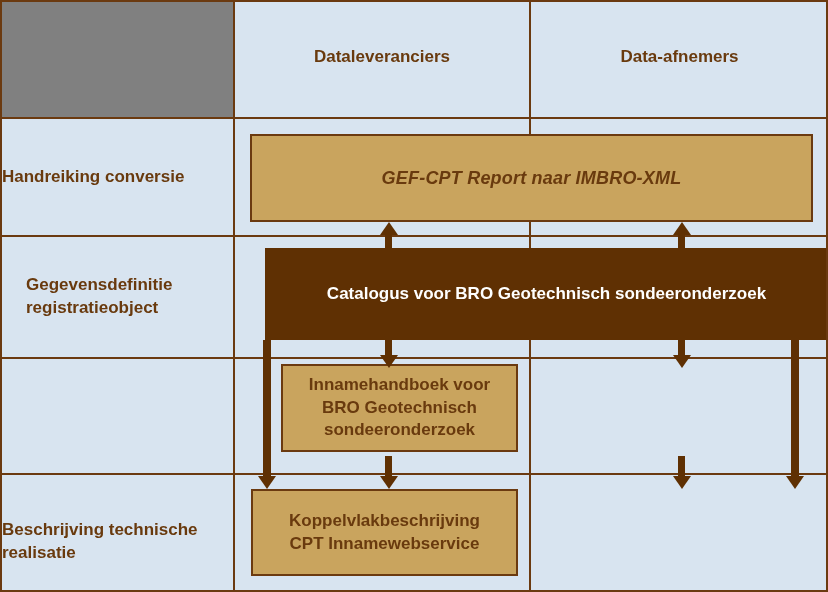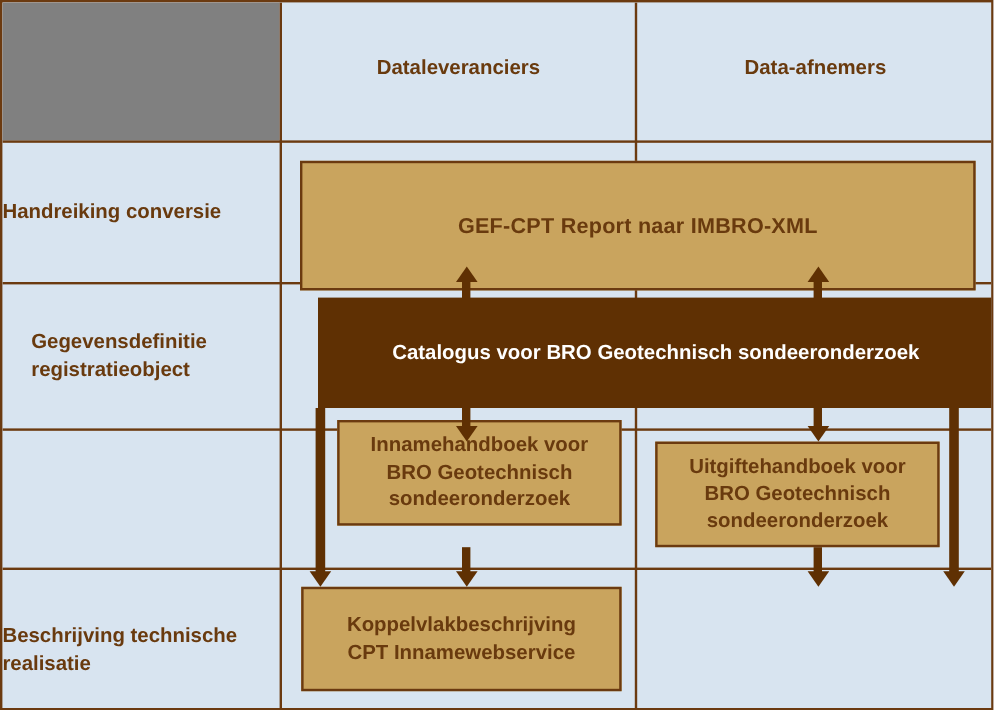--- a/index.html
+++ b/index.html
@@ -44,23 +44,23 @@
   .rl1{top:117px;height:116px;}
   .rl2{top:235px;height:120px;margin-left:24px;}
   .rl3{top:357px;height:114px;}
   .rl4{top:473px;height:133px;}
   
   .box{
     position:absolute;display:flex;align-items:center;justify-content:center;
     text-align:center;box-sizing:border-box;z-index:2;line-height:1.35;
   }
   .tanbox{background:var(--tan);border:2px solid var(--line);}
-  .box-gef{left:248px;top:132px;width:563px;height:108px;font-size:18px;letter-spacing:0.2px;}
+  .box-gef{left:248px;top:132px;width:563px;height:88px;font-size:18px;letter-spacing:0.2px;font-style:italic;}
   .box-cat{left:248px;top:246px;width:563px;height:92px;background:var(--dark);color:#FFFFFF;font-size:17px;margin-left:15px;}
-  .box-inh{left:279px;top:348px;width:237px;height:88px;font-size:17px;padding:0 16px;}
+  .box-inh{left:279px;top:362px;width:237px;height:88px;font-size:17px;padding:0 16px;}
   .box-uith{left:544px;top:366px;width:237px;height:88px;font-size:17px;padding:0 16px;}
   .box-kin{left:249px;top:487px;width:267px;height:87px;font-size:17px;padding:0 22px;}
   .box-kuit{left:543px;top:487px;width:266px;height:87px;font-size:17px;padding:0 22px;}
   
   .shaft{position:absolute;width:7px;background:var(--dark);z-index:3;}
   .head{position:absolute;width:0;height:0;border-left:9px solid transparent;border-right:9px solid transparent;z-index:3;}
   .head-up{border-bottom:13px solid var(--dark);}
   .head-down{border-top:13px solid var(--dark);}
   .shaft-wide{width:8px;}
 </style>
@@ -80,21 +80,20 @@
   <div class="colheader ch1">Dataleveranciers</div>
   <div class="colheader ch2">Data-afnemers</div>
 
   <div class="rowlabel rl1">Handreiking conversie</div>
   <div class="rowlabel rl2">Gegevensdefinitie registratieobject</div>
   <div class="rowlabel rl4">Beschrijving technische realisatie</div>
 
   <div class="box tanbox box-gef">GEF-CPT Report naar IMBRO-XML</div>
   <div class="box box-cat">Catalogus voor BRO Geotechnisch sondeeronderzoek</div>
   <div class="box tanbox box-inh">Innamehandboek voor BRO Geotechnisch sondeeronderzoek</div>
-  <div class="box tanbox box-uith">Uitgiftehandboek voor BRO Geotechnisch sondeeronderzoek</div>
   <div class="box tanbox box-kin">Koppelvlakbeschrijving CPT Innamewebservice</div>
 
   <div class="shaft" style="left:383px;top:233px;height:15px;"></div>
   <div class="head head-up" style="left:378px;top:220px;"></div>
   <div class="shaft" style="left:676px;top:233px;height:15px;"></div>
   <div class="head head-up" style="left:671px;top:220px;"></div>
 
   <div class="shaft" style="left:383px;top:338px;height:17px;"></div>
   <div class="head head-down" style="left:378px;top:353px;"></div>
   <div class="shaft" style="left:676px;top:338px;height:17px;"></div>

